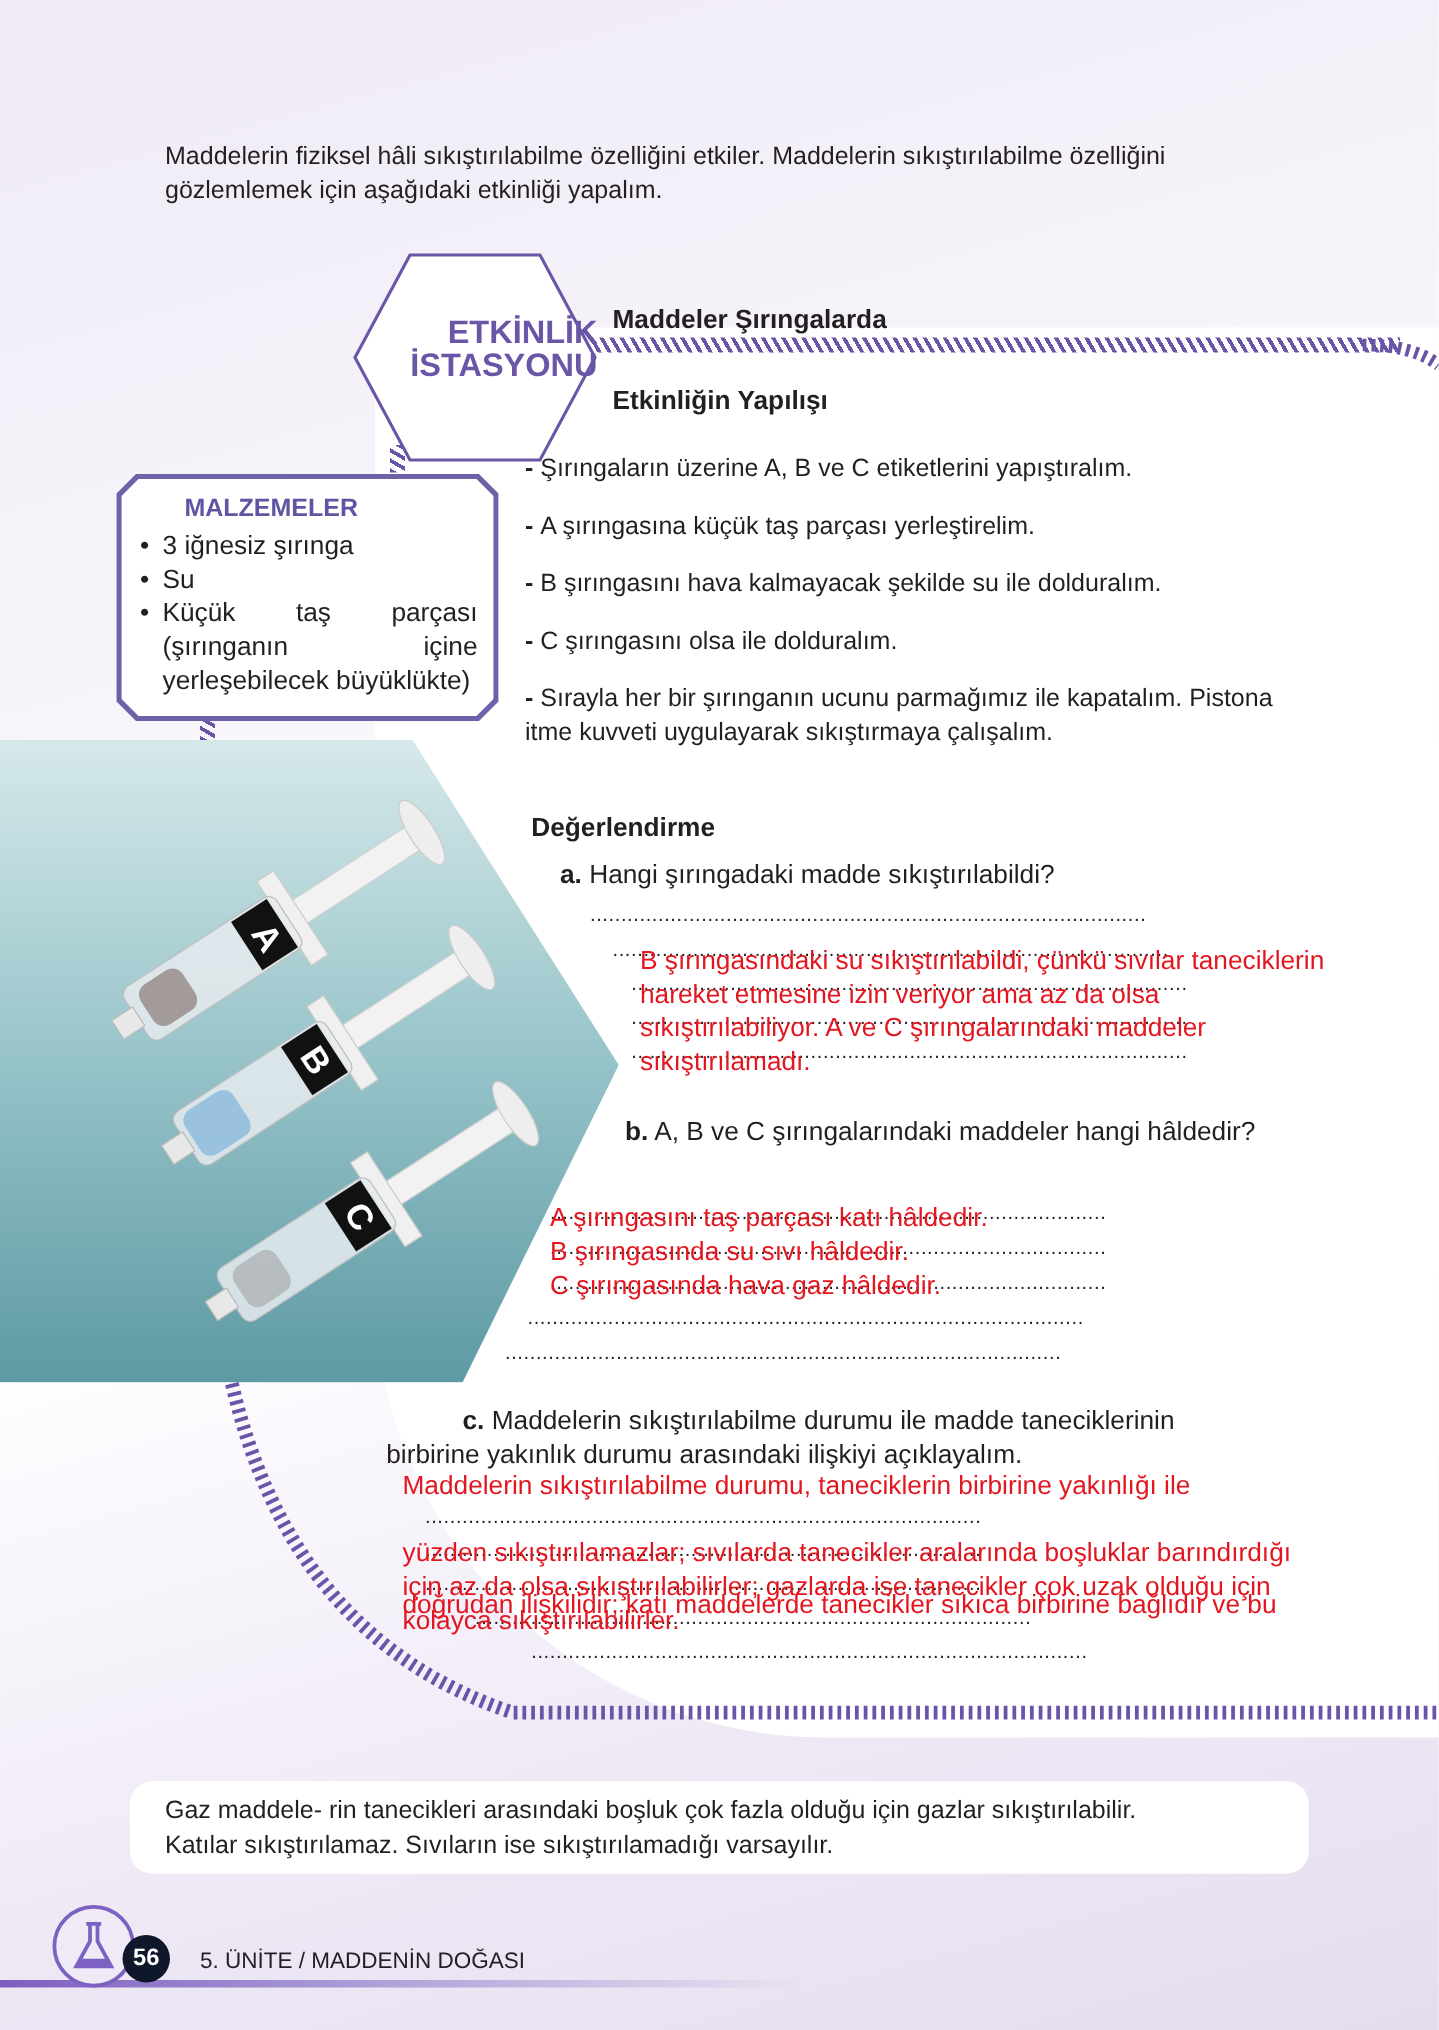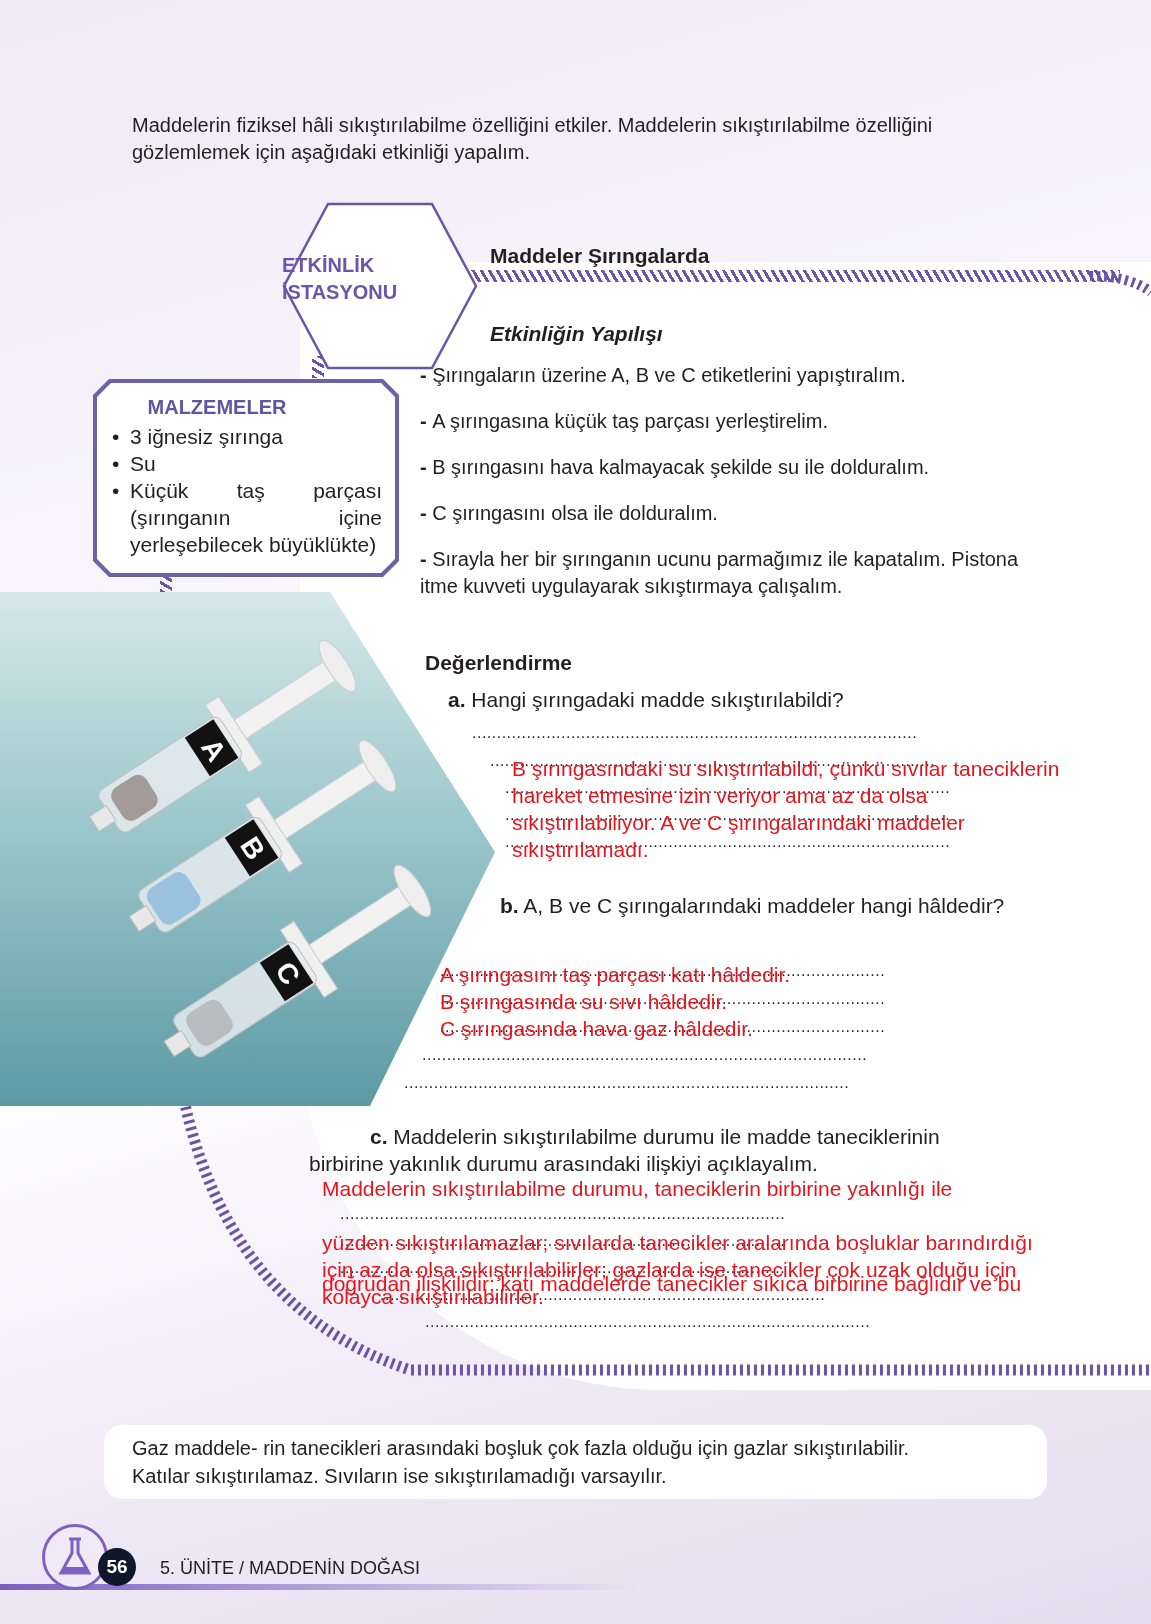--- a/index.html
+++ b/index.html
@@ -19,24 +19,24 @@
     height:12px;
     background: repeating-linear-gradient(60deg, #6a54a8 0 3px, transparent 3px 7px);
   }
   .stripe-v {
     width:12px;
     background: repeating-linear-gradient(30deg, #6a54a8 0 3px, transparent 3px 7px);
   }
   
   .hex-wrap { left:282px; top:202px; width:196px; height:168px; }
   .hex-wrap svg { position:absolute; left:0; top:0; }
-  .hex-text { position:absolute; left:0; top:50px; width:196px; text-align:left;
-    color:#6b55a6; font-weight:bold; font-size:20px; line-height:27px; }
+  .hex-text { position:absolute; left:0; top:50px; width:196px; text-align:right;
+    color:#6b55a6; font-weight:bold; font-size:26px; line-height:27px; }
   .title1 { left:490px; top:244px; font-weight:bold; font-size:21px; }
-  .title2 { left:490px; top:322px; font-weight:bold; font-size:21px;font-style:italic; }
+  .title2 { left:490px; top:309px; font-weight:bold; font-size:21px; }
   .mat-border {
     left:93px; top:379px; width:306px; height:198px; background:#6b62a8;
     clip-path: polygon(16px 0, calc(100% - 16px) 0, 100% 16px, 100% calc(100% - 16px), calc(100% - 16px) 100%, 16px 100%, 0 calc(100% - 16px), 0 16px);
   }
   .mat-inner {
     left:97px; top:383px; width:298px; height:190px; background:#fff;
     clip-path: polygon(14px 0, calc(100% - 14px) 0, 100% 14px, 100% calc(100% - 14px), calc(100% - 14px) 100%, 14px 100%, 0 calc(100% - 14px), 0 14px);
   }
   .mat-title { left:97px; top:396px; width:240px; text-align:center; color:#5e56a3; font-weight:bold; font-size:20px; }
   .mat-list { left:112px; top:423px; width:270px; font-size:21px; line-height:27px; margin:0; padding:0; list-style:none; }

